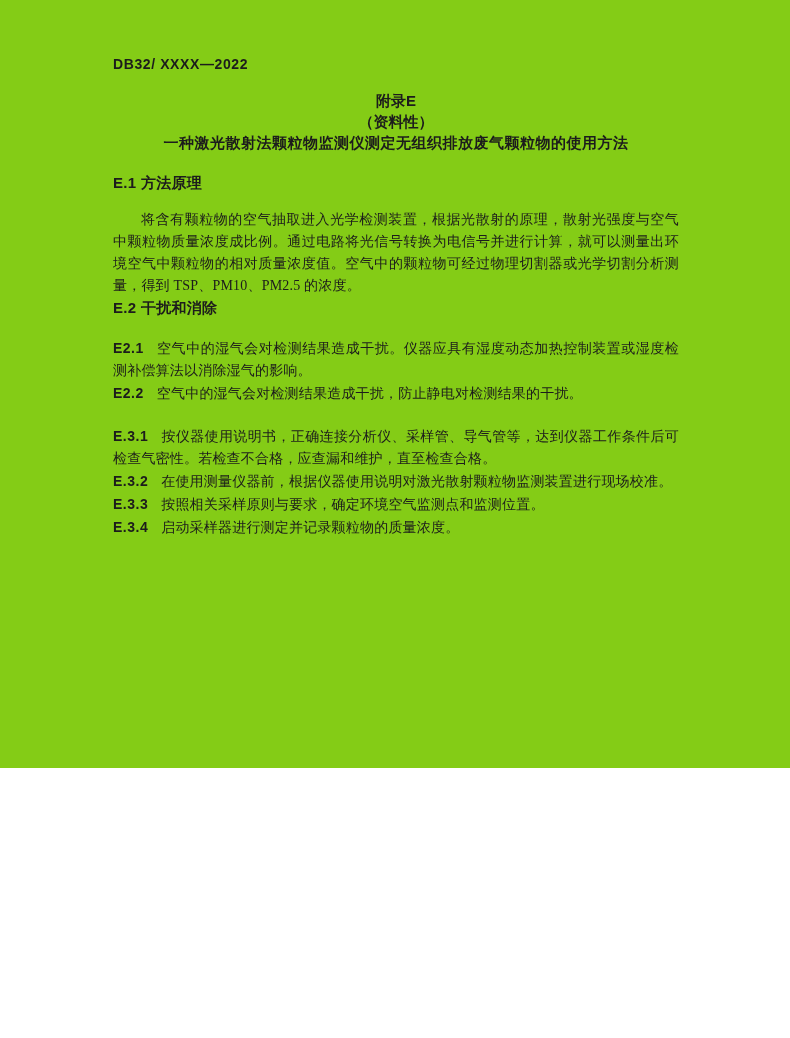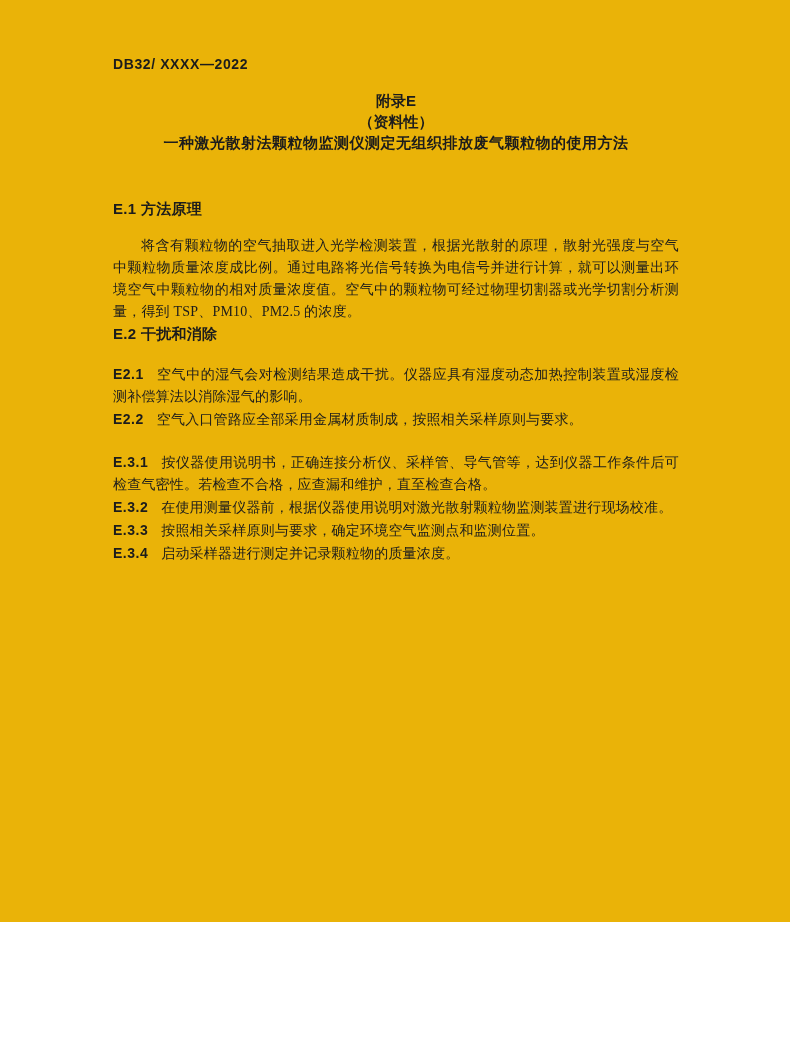--- a/index.html
+++ b/index.html
@@ -4,22 +4,22 @@
 <style>
   html, body { margin: 0; padding: 0; }
   body {
     width: 790px; height: 1038px;
     background: #ffffff;
     font-family: "Liberation Serif", "DejaVu Serif", serif;
     color: #1c1c1c;
   }
   .page {
     position: relative;
-    width: 790px; height: 922px;
-    background: #eab308;
+    width: 790px; height: 768px;
+    background: #84cc16;
     overflow: hidden;
   }
   .content {
     position: absolute;
     left: 113px; top: 55px;
     width: 566px;
   }
   .running-header {
     font-family: "Liberation Sans", "DejaVu Sans", sans-serif;
     font-weight: 700;
@@ -46,21 +46,21 @@
     letter-spacing: 0.5px;
   }
   h2.sec-heading {
     font-family: "Liberation Sans", "DejaVu Sans", sans-serif;
     font-weight: 700;
     font-size: 15px;
     line-height: 21px;
     margin: 0;
     letter-spacing: 0.3px;
   }
-  h2.h-e1 { margin-top: 44px; }
+  h2.h-e1 { margin-top: 18px; }
   h2.h-e2 { }
   h2.h-e3 { margin-top: 18px; }
   p.body-para {
     margin: 0;
     font-size: 14px;
     line-height: 22px;
     text-align: justify;
     letter-spacing: 0.2px;
   }
   p.first-para { margin-top: 16px; text-indent: 2em; }
@@ -96,21 +96,21 @@
     </div>
 
     <section>
       <h2 class="sec-heading h-e1">E.1 方法原理</h2>
       <p class="body-para first-para"><span>将含有颗粒物的空气抽取进入光学检测装置，根据光散射的原理，散射光强度与空气中颗粒物质量浓度成比例。通过电路将光信号转换为电信号并进行计算，就可以测量出环境空气中颗粒物的相对质量浓度值。空气中的颗粒物可经过物理切割器或光学切割分析测量，得到 TSP、PM10、PM2.5 的浓度。</span></p>
     </section>
 
     <section>
       <h2 class="sec-heading h-e2">E.2 干扰和消除</h2>
       <p class="body-para clause clause-first-e2"><span class="clause-label">E2.1</span><span>空气中的湿气会对检测结果造成干扰。仪器应具有湿度动态加热控制装置或湿度检测补偿算法以消除湿气的影响。</span></p>
-      <p class="body-para clause"><span class="clause-label">E2.2</span><span>空气入口管路应全部采用金属材质制成，按照相关采样原则与要求。</span></p>
+      <p class="body-para clause"><span class="clause-label">E2.2</span><span>空气中的湿气会对检测结果造成干扰，防止静电对检测结果的干扰。</span></p>
     </section>
 
     <section>
       <p class="body-para clause clause-first-e3"><span class="clause-label">E.3.1</span><span>按仪器使用说明书，正确连接分析仪、采样管、导气管等，达到仪器工作条件后可检查气密性。若检查不合格，应查漏和维护，直至检查合格。</span></p>
       <p class="body-para clause"><span class="clause-label">E.3.2</span><span>在使用测量仪器前，根据仪器使用说明对激光散射颗粒物监测装置进行现场校准。</span></p>
       <p class="body-para clause"><span class="clause-label">E.3.3</span><span>按照相关采样原则与要求，确定环境空气监测点和监测位置。</span></p>
       <p class="body-para clause"><span class="clause-label">E.3.4</span><span>启动采样器进行测定并记录颗粒物的质量浓度。</span></p>
     </section>
 
   </div>

